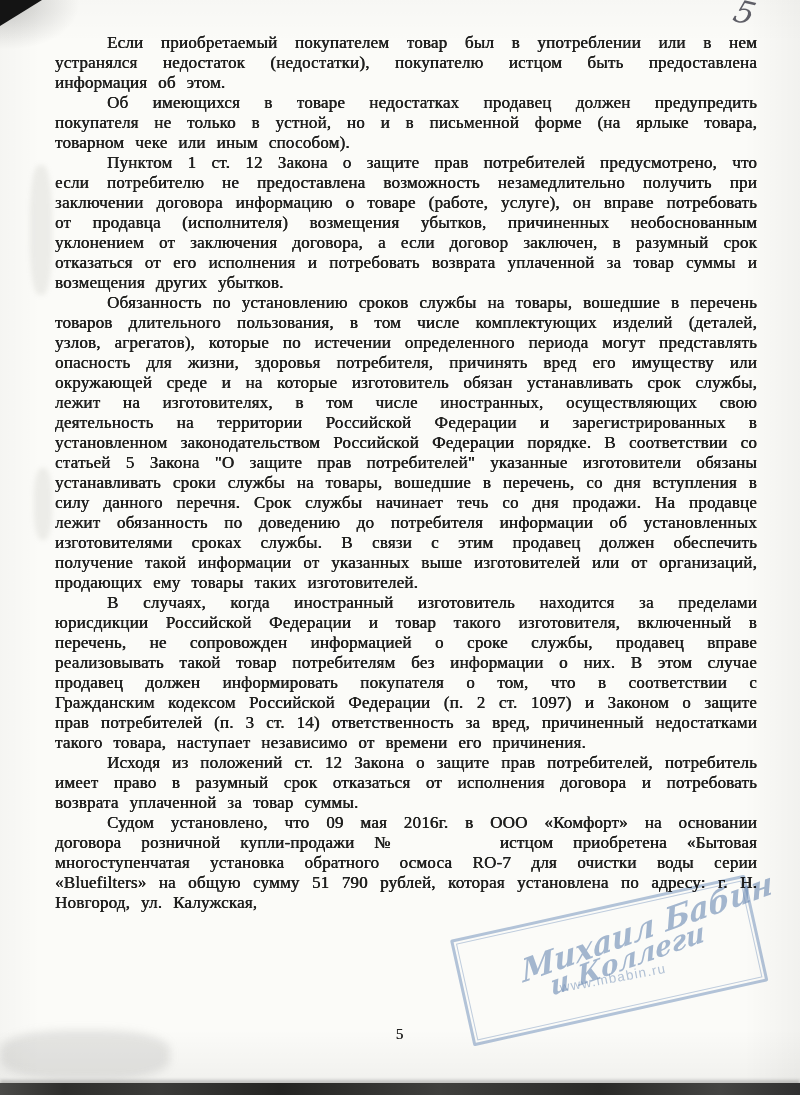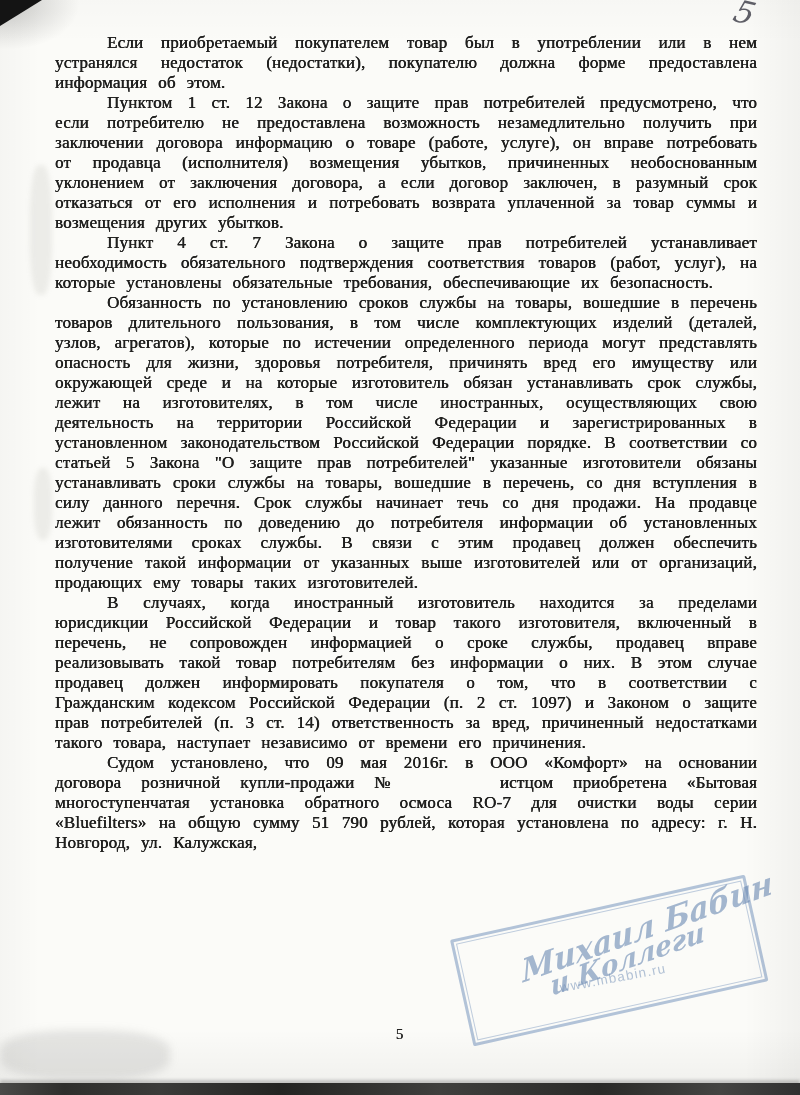--- a/index.html
+++ b/index.html
@@ -73,25 +73,26 @@
   <div class="corner-shade"></div>
   <div class="corner-fold"></div>
 
   <div class="ghost g1"></div>
   <div class="ghost g2"></div>
   <div class="ghost g3"></div>
 
   <div class="handwritten-num">5</div>
 
   <div class="text-block">
-    <p>Если приобретаемый покупателем товар был в употреблении или в нем устранялся недостаток (недостатки), покупателю должна форме предоставлена информация об этом.</p>
+    <p>Если приобретаемый покупателем товар был в употреблении или в нем устранялся недостаток (недостатки), покупателю истцом быть предоставлена информация об этом.</p>
+    <p>Об имеющихся в товаре недостатках продавец должен предупредить покупателя не только в устной, но и в письменной форме (на ярлыке товара, товарном чеке или иным способом).</p>
     <p>Пунктом 1 ст. 12 Закона о защите прав потребителей предусмотрено, что если потребителю не предоставлена возможность незамедлительно получить при заключении договора информацию о товаре (работе, услуге), он вправе потребовать от продавца (исполнителя) возмещения убытков, причиненных необоснованным уклонением от заключения договора, а если договор заключен, в разумный срок отказаться от его исполнения и потребовать возврата уплаченной за товар суммы и возмещения других убытков.</p>
-    <p>Пункт 4 ст. 7 Закона о защите прав потребителей устанавливает необходимость обязательного подтверждения соответствия товаров (работ, услуг), на которые установлены обязательные требования, обеспечивающие их безопасность.</p>
     <p>Обязанность по установлению сроков службы на товары, вошедшие в перечень товаров длительного пользования, в том числе комплектующих изделий (деталей, узлов, агрегатов), которые по истечении определенного периода могут представлять опасность для жизни, здоровья потребителя, причинять вред его имуществу или окружающей среде и на которые изготовитель обязан устанавливать срок службы, лежит на изготовителях, в том числе иностранных, осуществляющих свою деятельность на территории Российской Федерации и зарегистрированных в установленном законодательством Российской Федерации порядке. В соответствии со статьей 5 Закона "О защите прав потребителей" указанные изготовители обязаны устанавливать сроки службы на товары, вошедшие в перечень, со дня вступления в силу данного перечня. Срок службы начинает течь со дня продажи. На продавце лежит обязанность по доведению до потребителя информации об установленных изготовителями сроках службы. В связи с этим продавец должен обеспечить получение такой информации от указанных выше изготовителей или от организаций, продающих ему товары таких изготовителей.</p>
     <p>В случаях, когда иностранный изготовитель находится за пределами юрисдикции Российской Федерации и товар такого изготовителя, включенный в перечень, не сопровожден информацией о сроке службы, продавец вправе реализовывать такой товар потребителям без информации о них. В этом случае продавец должен информировать покупателя о том, что в соответствии с Гражданским кодексом Российской Федерации (п. 2 ст. 1097) и Законом о защите прав потребителей (п. 3 ст. 14) ответственность за вред, причиненный недостатками такого товара, наступает независимо от времени его причинения.</p>
+    <p>Исходя из положений ст. 12 Закона о защите прав потребителей, потребитель имеет право в разумный срок отказаться от исполнения договора и потребовать возврата уплаченной за товар суммы.</p>
     <p><span>Судом установлено, что 09 мая 2016г. в ООО «Комфорт» на основании договора розничной купли-продажи №</span><span class="gap"></span><span>истцом приобретена «Бытовая многоступенчатая установка обратного осмоса RO-7 для очистки воды серии «Bluefilters» на общую сумму 51 790 рублей, которая установлена по адресу: г. Н. Новгород, ул. Калужская,</span></p>
   </div>
 
   <div class="stamp">
     <div class="stamp-inner"></div>
     <div class="stamp-script">
       <div class="stamp-name1">Михаил Бабин</div>
       <div class="stamp-name2">и Коллеги</div>
     </div>
     <div class="stamp-url">www.mbabin.ru</div>

